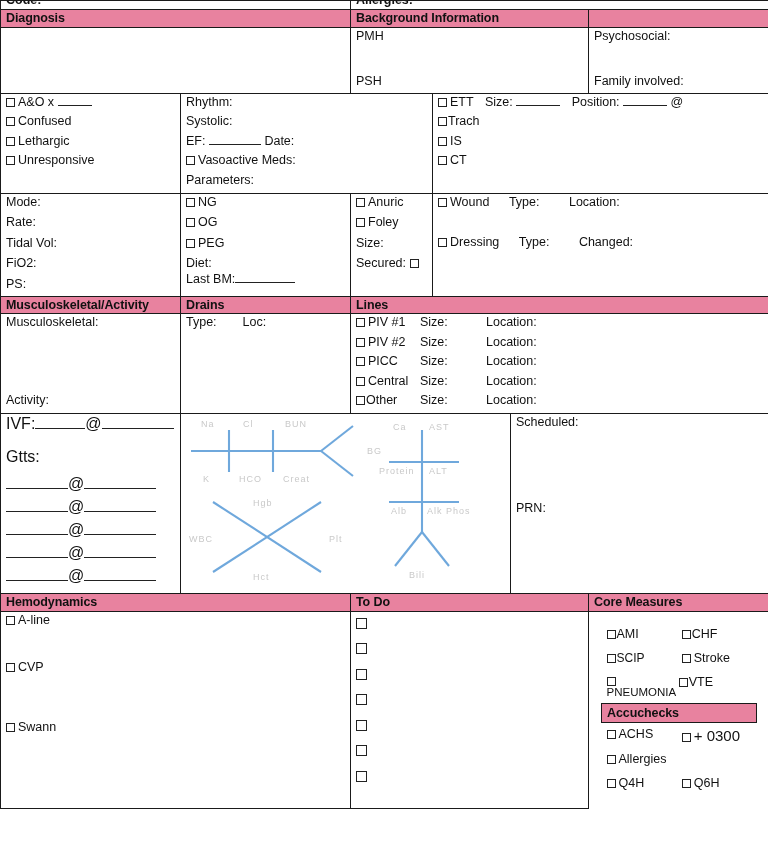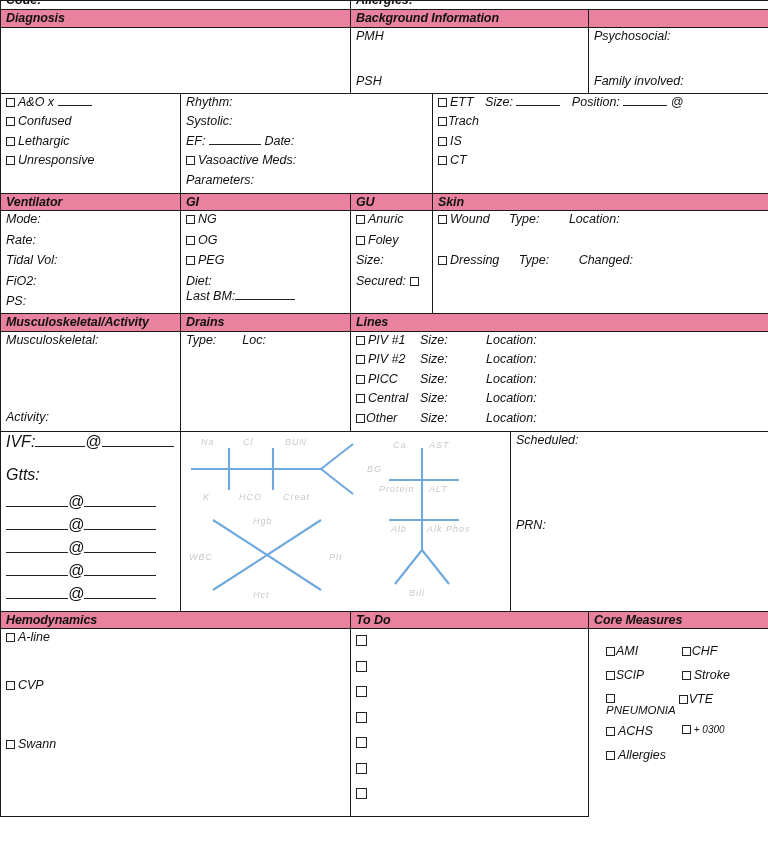--- a/index.html
+++ b/index.html
@@ -16,21 +16,20 @@
     border-collapse: collapse;
     table-layout: fixed;
     width: 768px;
   }
   table.grid td {
     border: 1.5px solid #1a1a1a;
     vertical-align: top;
     padding: 2px 4px 2px 5px;
     font-size: 12.5px;
     line-height: 1.0;
-    font-style: italic;
   }
   td.hdr {
     background: #E8829F;
     font-weight: bold;
     font-size: 13px;
     padding: 3px 4px 3px 5px;
     letter-spacing: -0.1px;
   }
   .cutoff-row td {
     border: none;
@@ -167,26 +166,20 @@
       </div>
       <div class="cell-line" style="margin-bottom:7px">
         <span class="cb"></span><span>IS</span>
       </div>
       <div class="cell-line">
         <span class="cb"></span><span>CT</span>
       </div>
     </td>
   </tr>
 
-  <tr>
-    <td class="hdr">Ventilator</td>
-    <td class="hdr" colspan="2">GI</td>
-    <td class="hdr">GU</td>
-    <td class="hdr" colspan="4">Skin</td>
-  </tr>
 
   <tr>
     <td style="height:103px" class="pad-tall">
       <div class="cell-line" style="margin-bottom:8px">Mode:</div>
       <div class="cell-line" style="margin-bottom:8px">Rate:</div>
       <div class="cell-line" style="margin-bottom:8px">Tidal Vol:</div>
       <div class="cell-line" style="margin-bottom:8px">FiO2:</div>
       <div class="cell-line">PS:</div>
     </td>
     <td colspan="2" class="pad-tall">
@@ -390,32 +383,43 @@
         </tr>
         <tr>
           <td style="border:none;padding:4px 0 4px 5px;font-size:11.5px;height:24px">
             <span class="cb tight"></span><span>PNEUMONIA</span>
           </td>
           <td style="border:none;padding:4px 2px 4px 0;font-size:12.5px">
             <span class="cb tight"></span><span>VTE</span>
           </td>
         </tr>
         <tr>
+          <td colspan="2" class="hdr" style="border-top:1.5px solid #1a1a1a;border-bottom:1.5px solid #1a1a1a;padding:3px 4px 3px 5px">Accuchecks</td>
+        </tr>
+        <tr>
           <td style="border:none;padding:5px 2px 5px 5px;font-size:12.5px;height:24px">
             <span class="cb"></span><span>ACHS</span>
           </td>
-          <td style="border:none;padding:5px 2px 5px 3px;font-size:10px">
+          <td style="border:none;padding:5px 2px 5px 3px;font-size:15px">
             <span class="cb"></span><span>+ 0300</span>
           </td>
         </tr>
         <tr>
           <td style="border:none;padding:5px 2px 5px 5px;font-size:12.5px;height:24px">
             <span class="cb"></span><span>Allergies</span>
           </td>
           <td style="border:none"></td>
+        </tr>
+        <tr>
+          <td style="border:none;padding:5px 2px 5px 5px;font-size:12.5px;height:24px">
+            <span class="cb"></span><span>Q4H</span>
+          </td>
+          <td style="border:none;padding:5px 2px 5px 3px;font-size:12.5px">
+            <span class="cb"></span><span>Q6H</span>
+          </td>
         </tr>
       </tbody>
             </table>
     </td>
   </tr>
 </tbody>
     </table>
 </div>
 
 </body></html>

